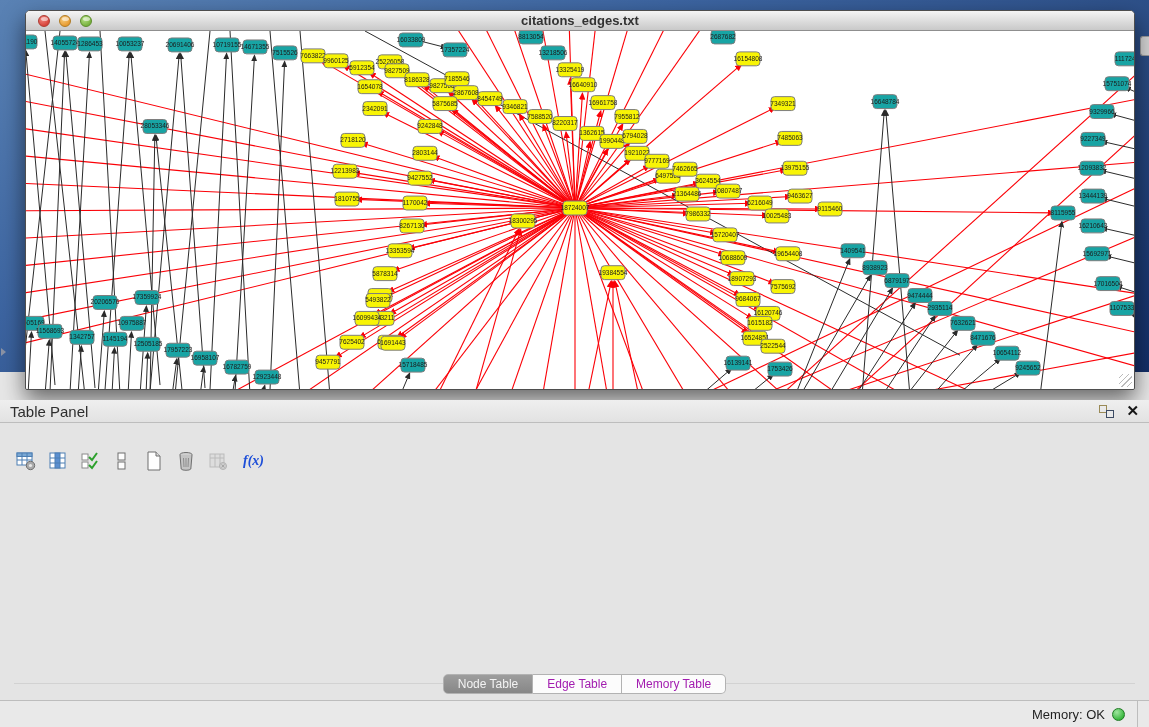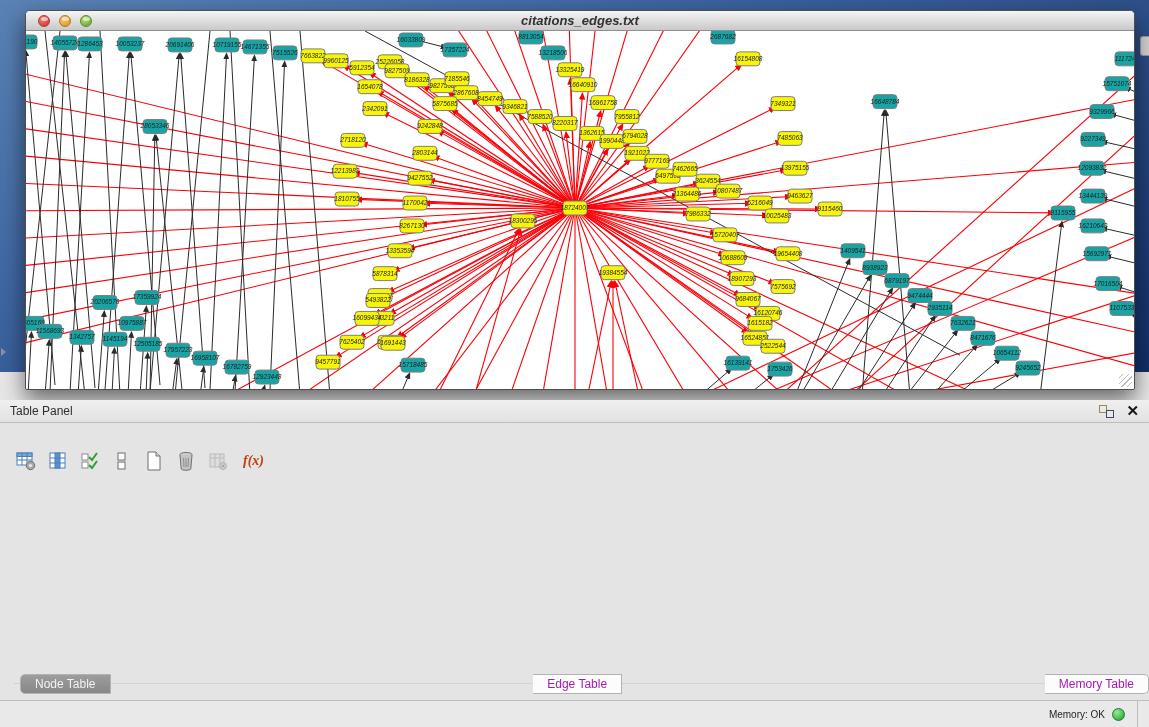--- a/index.html
+++ b/index.html
@@ -1,21 +1,21 @@
 <!DOCTYPE html>
 <html><head>
 <meta charset="utf-8">
 <style>
   * { box-sizing: border-box; margin: 0; padding: 0; }
   html,body { width:1149px; height:727px; overflow:hidden; }
   body { position:relative; background:#e6e6e6; font-family:"Liberation Sans", sans-serif; }
 
   
   #desktop { position:absolute; left:0; top:0; width:1149px; height:372px;
-    background:linear-gradient(155deg,#5a82b4 0%,#3c64a0 35%,#27477e 70%,#132f68 100%);font-style:italic; }
+    background:linear-gradient(155deg,#5a82b4 0%,#3c64a0 35%,#27477e 70%,#132f68 100%); }
   #results-edge { position:absolute; right:0; top:36px; width:9px; height:20px; background:#d2d2d2; border-radius:3px 0 0 3px; border:1px solid #9a9a9a; border-right:none; }
   #panel-grip { position:absolute; left:1px; top:348px; width:0; height:0;
     border-top:4px solid transparent; border-bottom:4px solid transparent; border-left:5px solid #8b93a5; }
 
   #net-window { position:absolute; left:25px; top:10px; width:1110px; height:380px;
     border:1px solid #4e4e4e; border-radius:5px 5px 2px 2px; background:#fff;
     box-shadow:0 10px 22px rgba(0,0,0,.55); display:flex; flex-direction:column; }
   .titlebar { height:20px; flex:0 0 20px; border-radius:4px 4px 0 0;
     background:linear-gradient(#f5f5f5,#dcdcdc 55%,#c9c9c9);
     border-bottom:1px solid #8f8f8f; position:relative; }
@@ -30,44 +30,44 @@
 
   .net-canvas { flex:1; position:relative; background:#fff; overflow:hidden; border-radius:0 0 2px 2px; }
   .net-canvas svg { position:absolute; left:0; top:0; width:100%; height:100%; }
   #resize-grip { position:absolute; right:2px; bottom:2px; width:13px; height:13px;
     background:repeating-linear-gradient(315deg, transparent 0 3px, #aaa 3px 4px); opacity:.8; }
 
   
   #table-panel { position:absolute; left:0; top:400px; width:1149px; height:300px; background:#e4e4e4; }
   .tp-header { height:23px; background:linear-gradient(#efefef,#e2e2e2); border-bottom:1px solid #bdbdbd;
     display:flex; align-items:center; padding:0 10px; }
-  .tp-title { font-size:12px; color:#2e2e2e; }
+  .tp-title { font-size:15px; color:#2e2e2e; }
   .tp-header-icons { margin-left:auto; display:flex; align-items:center; gap:12px; }
   .float-icon { position:relative; width:15px; height:13px; }
   .float-icon .sq-back { position:absolute; left:0; top:0; width:8px; height:8px; border:1px solid #9a8a56; }
   .float-icon .sq-front{ position:absolute; right:0; bottom:0; width:8px; height:8px; border:1px solid #3c4a63; background:#e9e9e9; }
   .close-x { font-size:15px; font-weight:bold; color:#161616; line-height:14px; cursor:default; }
 
   .tp-toolbar { position:absolute; left:15px; top:47px; height:28px; display:flex; align-items:center; gap:10px; }
   .tbi { width:22px; height:22px; display:flex; align-items:center; justify-content:center; }
-  .fx-label { font-family:"Liberation Serif", serif; font-style:italic; font-weight:bold; font-size:14px; color:#c2410c; margin-left:4px; }
+  .fx-label { font-family:"Liberation Serif", serif; font-style:italic; font-weight:bold; font-size:14px; color:#1d4ed8; margin-left:4px; }
 
   .tabs-line { position:absolute; left:14px; right:14px; top:283px; height:1px; background:#d2d2d2; }
-  #tabs { position:absolute; left:0; right:0; top:274px; display:flex; justify-content:space-between;padding-left:20px; }
+  #tabs { position:absolute; left:0; right:0; top:274px; display:flex; justify-content:center;padding-left:20px; }
   .tab { height:20px; font-size:12px; display:flex; align-items:center; padding:0 14px;
     background:#fcfcfc; color:#a21caf; border:1px solid #b2b2b2; border-left:none; }
   .tab:first-child { border-left:1px solid #b2b2b2; border-radius:5px 0 0 5px;
     background:linear-gradient(#9d9d9d,#878787); color:#f3f3f3; }
   .tab:last-child { border-radius:0 5px 5px 0; }
 
   
   #status-bar { position:absolute; left:0; top:700px; width:1149px; height:27px;
     background:#e9e9e9; border-top:1px solid #bdbdbd; display:flex; align-items:center; }
   .mem { margin-left:auto; display:flex; align-items:center; gap:7px; padding-right:8px; }
-  .mem-label { font-size:10px; color:#1f1f1f; }
+  .mem-label { font-size:13px; color:#1f1f1f; }
   .mem-dot { width:13px; height:13px; border-radius:50%; border:1px solid #1f7a24;
     background:radial-gradient(circle at 35% 30%,#9fe69f,#35b53a 75%); }
   .status-div { width:1px; height:27px; background:#bdbdbd; margin-left:4px; margin-right:11px; }
 </style>
 </head>
 <body>
 
 <div id="desktop">
   <div id="results-edge"></div>
   <div id="panel-grip"></div>

